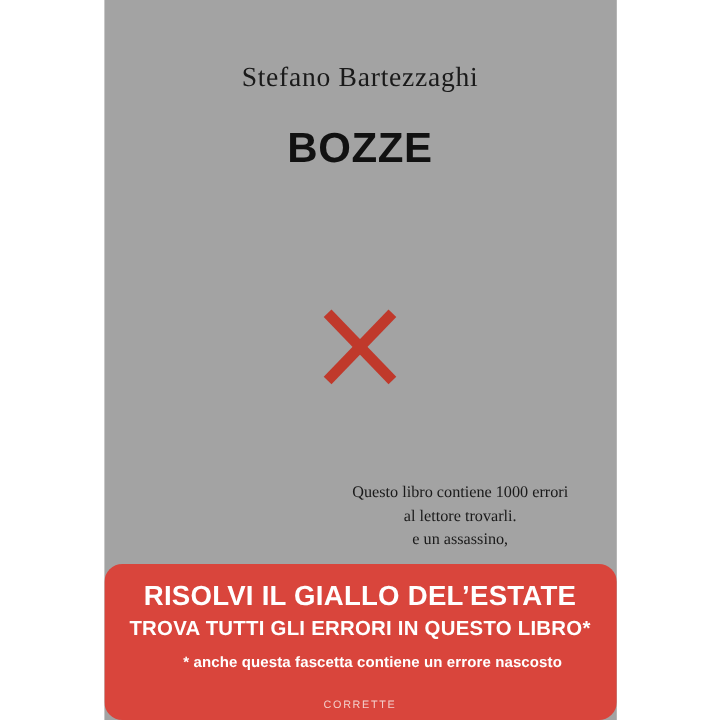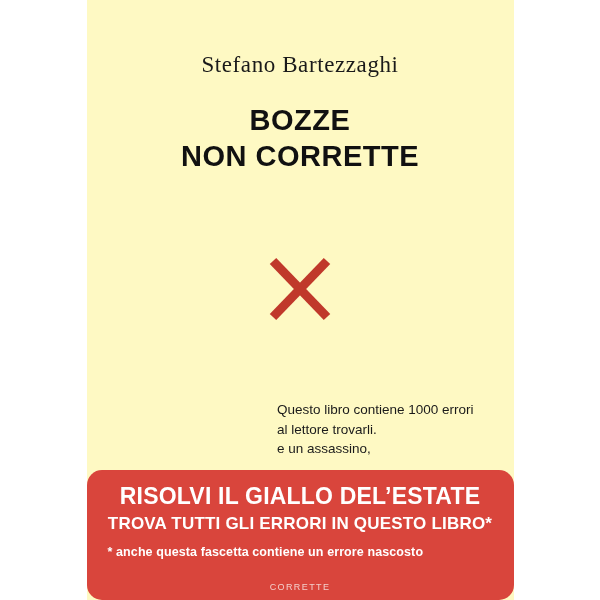--- a/index.html
+++ b/index.html
@@ -11,21 +11,21 @@
     width: 600px;
     height: 600px;
     font-family: "Liberation Sans", sans-serif;
     overflow: hidden;
   }
   .cover {
     position: relative;
     width: 427px;
     height: 600px;
     margin: 0 auto;
-    background: #fef9c3;
+    background: #a3a3a3;
     overflow: hidden;
   }
   .author {
     position: absolute;
     top: 52px;
     left: 0;
     right: 0;
     text-align: center;
     font-family: "Liberation Serif", serif;
     font-size: 23px;
@@ -33,21 +33,21 @@
     color: #1a1a1a;
   }
   .title {
     position: absolute;
     top: 102px;
     left: 0;
     right: 0;
     text-align: center;
     font-family: "Liberation Sans", sans-serif;
     font-weight: bold;
-    font-size: 29px;
+    font-size: 35px;
     line-height: 1.25;
     letter-spacing: 0.5px;
     color: #111111;
   }
   .title .line2 {
     display: block;
   }
   .cross {
     position: absolute;
     top: 255px;
@@ -56,22 +56,22 @@
     height: 80px;
   }
   .cross svg {
     display: block;
     margin: 0 auto;
   }
   .blurb {
     position: absolute;
     top: 400px;
     right: 40px;
-    text-align: left;
-    font-family: Liberation Sans, sans-serif;
+    text-align: center;
+    font-family: Liberation Serif, serif;
     font-size: 13.5px;
     line-height: 1.45;
     color: #1a1a1a;
   }
   .band {
     position: absolute;
     left: 0;
     right: 0;
     bottom: 0;
     height: 130px;
@@ -97,20 +97,21 @@
     text-align: center;
     font-weight: bold;
     font-size: 17px;
     letter-spacing: 0.2px;
   }
   .band-note {
     position: absolute;
     top: 75px;
     left: 0;
     right: 0;
+    text-align: center;
     font-weight: bold;
     font-size: 12.5px;
     letter-spacing: 0.1px;
     margin-left: 21px;
   }
   .publisher-logo {
     position: absolute;
     right: 28px;
     bottom: 30px;
     font-weight: bold;
@@ -131,21 +132,20 @@
 </style>
 </head>
 <body>
 
 <div class="cover">
 
   <div class="author">Stefano Bartezzaghi</div>
 
   <div class="title">
     <span class="line1">BOZZE</span>
-    <span class="line2">NON CORRETTE</span>
   </div>
 
   <div class="cross">
     <svg width="70" height="70" viewBox="0 0 70 70" aria-hidden="true">
       <line x1="8" y1="6" x2="62" y2="62" stroke="#c0392b" stroke-width="9" stroke-linecap="butt"></line>
       <line x1="62" y1="6" x2="8" y2="62" stroke="#c0392b" stroke-width="9" stroke-linecap="butt"></line>
     </svg>
   </div>
 
   <div class="blurb">

